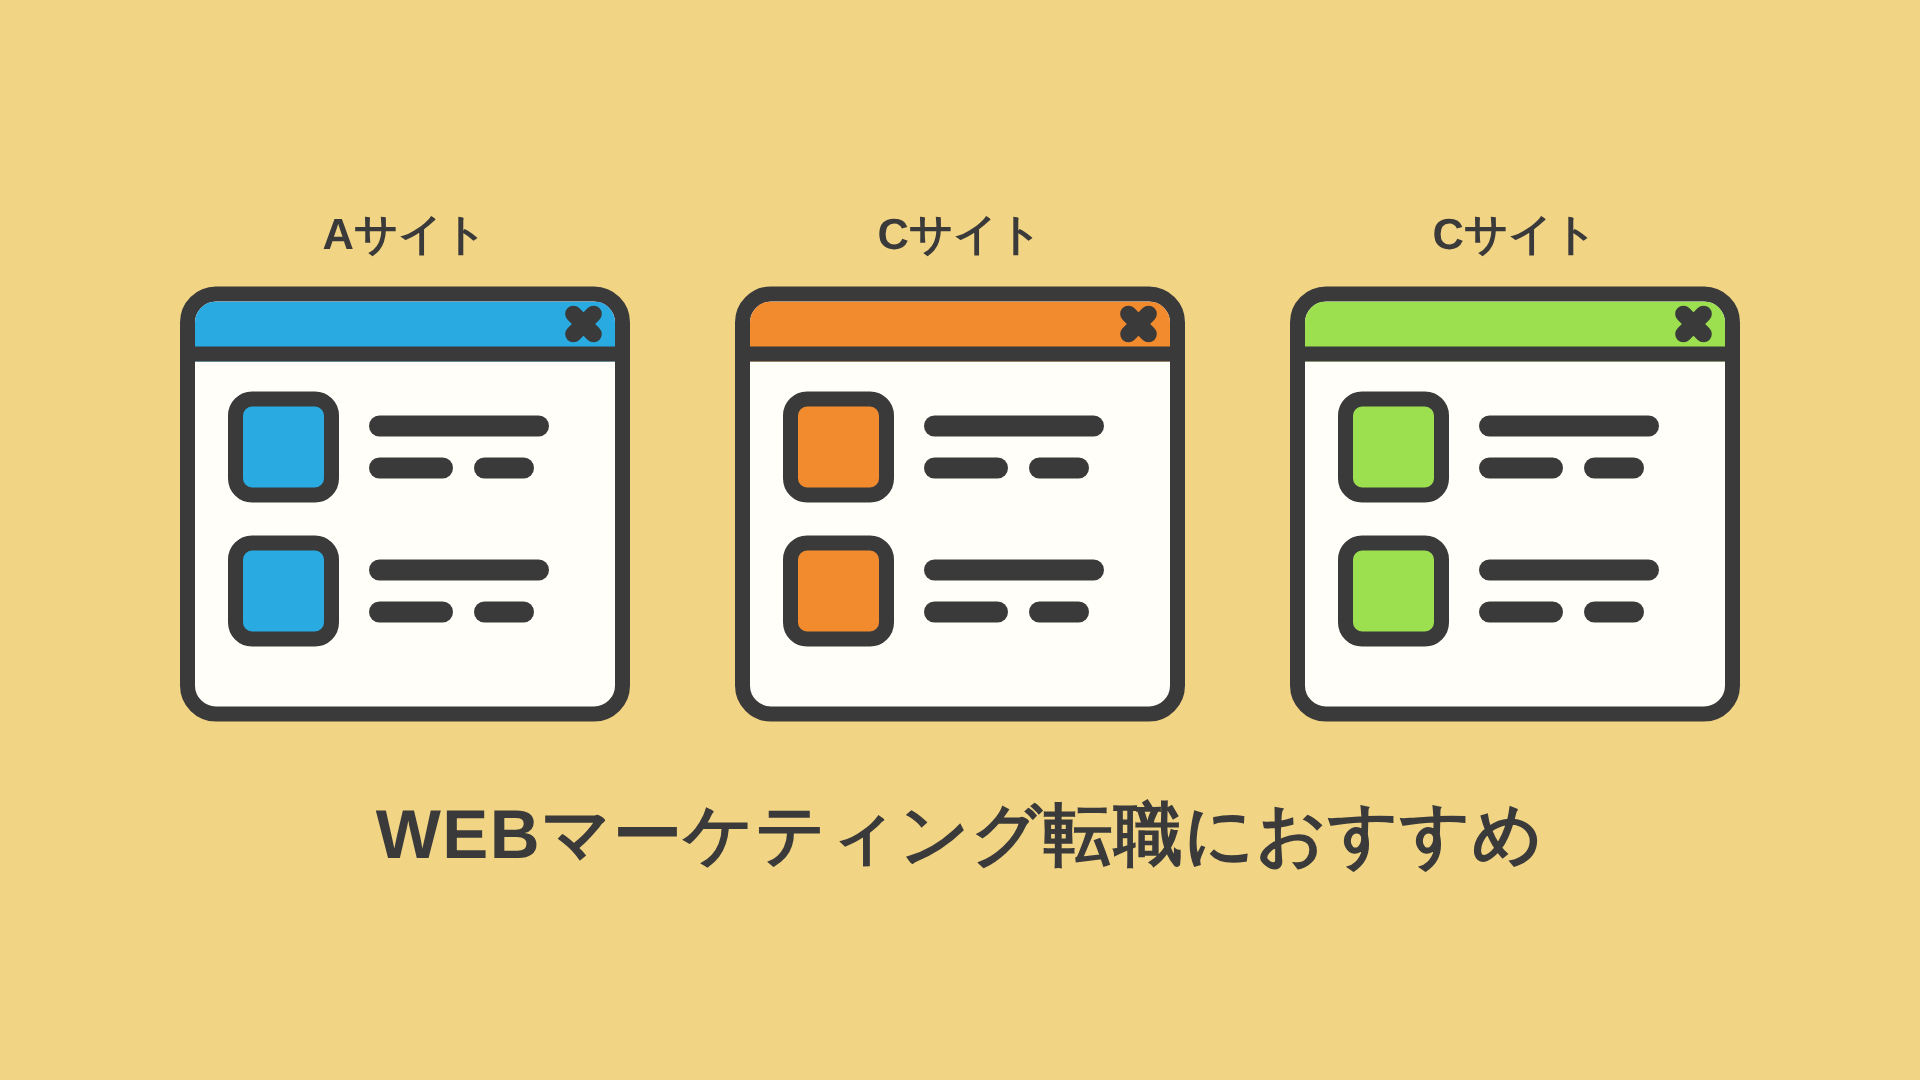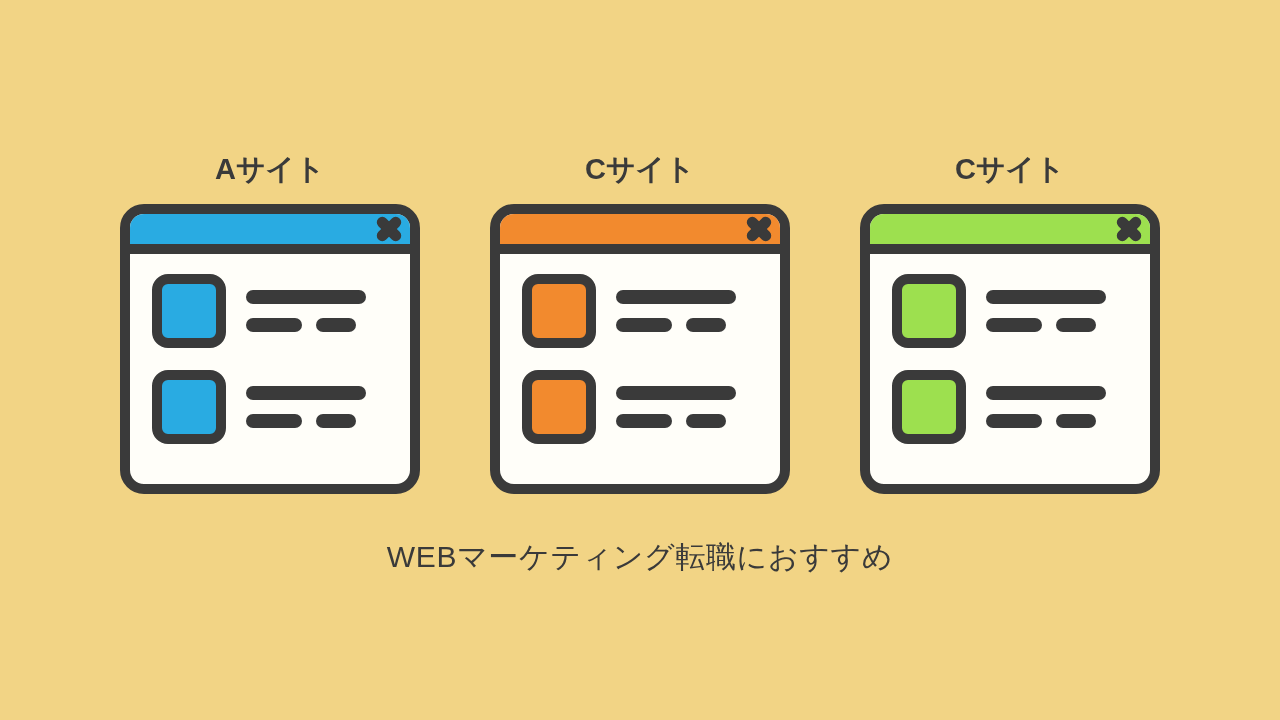--- a/index.html
+++ b/index.html
@@ -95,22 +95,22 @@
   }
   .bar {
     height: 14px;
     background: #3a3a3a;
     border-radius: 7px;
   }
   .bar.long  { width: 120px; }
   .bar.med   { width: 56px; }
   .bar.short { width: 40px; }
   .caption {
-    font-size: 30px;
-    font-weight: 400;
+    font-size: 46px;
+    font-weight: 700;
     color: #3a3a3a;
     line-height: 1.55;
     letter-spacing: 0.02em;
   }
 </style>
 </head>
 <body>
 
 <div class="sites-row">
 

